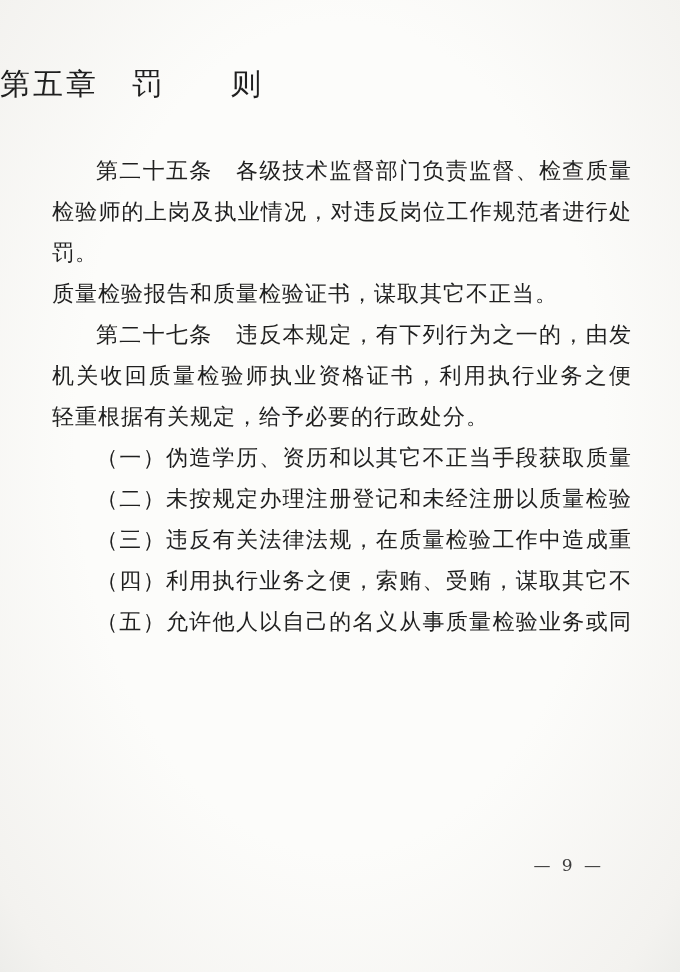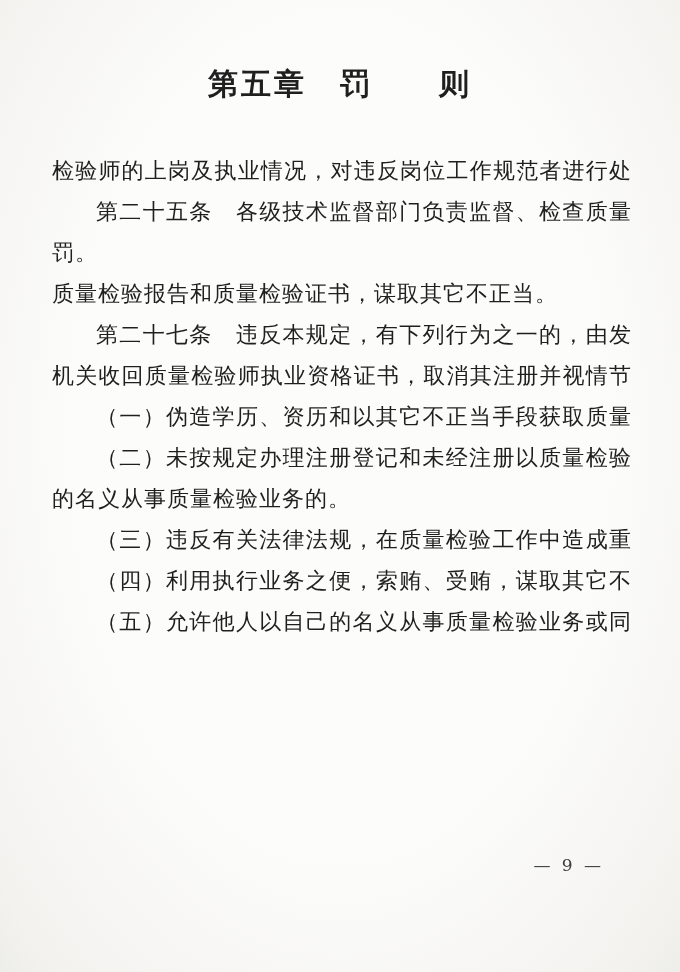--- a/index.html
+++ b/index.html
@@ -18,23 +18,23 @@
   .page {
     position: absolute;
     inset: 0;
     background: radial-gradient(ellipse at 50% 45%, #fcfcfa 55%, #f3f2ef 92%, #ededea 100%);
   }
   .chapter-title {
     position: absolute;
     top: 64px;
     left: 0;
     width: 100%;
-    text-align: center;
+    text-align: left;
     font-size: 30px;
-    font-weight: bold;
+    font-weight: normal;
     letter-spacing: 3px;
     white-space: pre;
   }
   .doc-body {
     position: absolute;
     top: 150px;
     left: 52px;
     width: 580px;
   }
   .line {
@@ -61,28 +61,28 @@
     color: #3c3c3c;
   }
 </style>
 </head>
 <body>
 
 <div class="page">
   <div class="chapter-title">第五章　罚　　则</div>
 
   <div class="doc-body" id="doc-body">
+      <div class="line indent full">第二十五条　各级技术监督部门负责监督、检查质量</div>
       <div class="line full">检验师的上岗及执业情况，对违反岗位工作规范者进行处</div>
-      <div class="line indent full">第二十五条　各级技术监督部门负责监督、检查质量</div>
       <div class="line">罚。</div>
       <div class="line">质量检验报告和质量检验证书，谋取其它不正当。</div>
       <div class="line indent full">第二十七条　违反本规定，有下列行为之一的，由发证</div>
-      <div class="line full">机关收回质量检验师执业资格证书，取消其注册并视情节</div>
+      <div class="line full">机关收回质量检验师执业资格证书，利用执行业务之便</div>
+      <div class="line">轻重根据有关规定，给予必要的行政处分。</div>
       <div class="line indent full">（一）伪造学历、资历和以其它不正当手段获取质量检</div>
       <div class="line indent full">（二）未按规定办理注册登记和未经注册以质量检验师</div>
-      <div class="line">的名义从事质量检验业务的。</div>
       <div class="line indent full">（三）违反有关法律法规，在质量检验工作中造成重大</div>
       <div class="line indent full">（四）利用执行业务之便，索贿、受贿，谋取其它不正当</div>
       <div class="line indent full">（五）允许他人以自己的名义从事质量检验业务或同时</div>
     </div>
 
   <div class="page-number">— 9 —</div>
 </div>
 
 </body></html>

